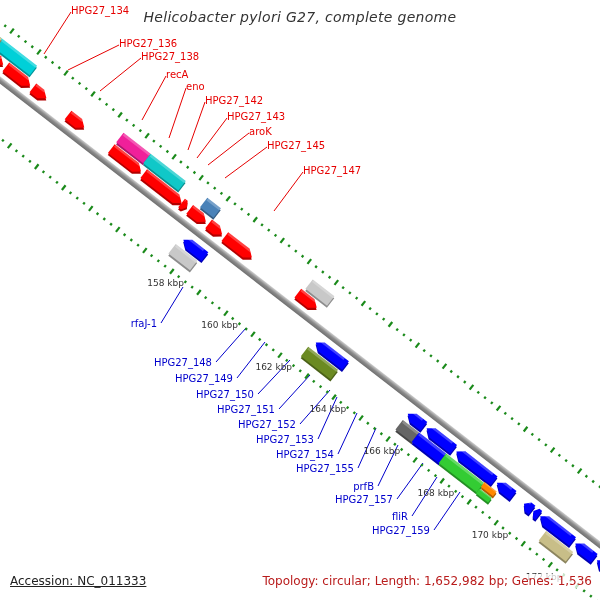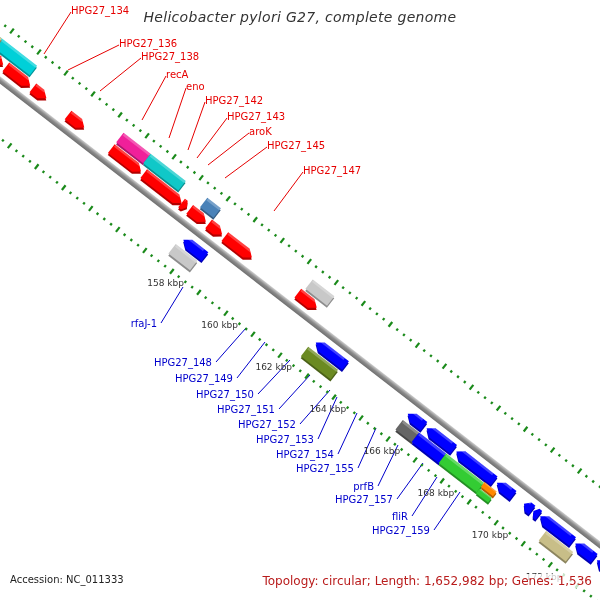--- a/index.html
+++ b/index.html
@@ -1,19 +1,19 @@
 <!DOCTYPE html>
 <html><head>
 <meta charset="utf-8">
 <style>
   html, body { margin: 0; padding: 0; background: #ffffff; }
   body { width: 600px; height: 600px; overflow: hidden; position: relative; font-family: "DejaVu Sans", sans-serif; }
   #map { position: absolute; left: 0; top: 0; width: 600px; height: 600px; }
   .title { position: absolute; left: 0; width: 600px; top: 9px; text-align: center; font-style: italic; font-size: 14px; color: #333; font-family: "DejaVu Sans", sans-serif; letter-spacing: 0.3px; }
-  .footer-left { position: absolute; left: 10px; top: 574px; font-size: 10px; color: #222; font-family: "DejaVu Sans", sans-serif; }
+  .footer-left { position: absolute; left: 10px; top: 574px; font-size: 12px; color: #222; font-family: "DejaVu Sans", sans-serif; text-decoration: underline; }
   .footer-right { position: absolute; right: 8px; top: 574px; font-size: 12px; color: #b91c1c; font-family: "DejaVu Sans", sans-serif; background: rgba(255,255,255,0.75); }
   .lbl { font-family: "DejaVu Sans", sans-serif; font-size: 10px; }
   .lbl-fwd { fill: #e60000; }
   .lbl-rev { fill: #0000cc; }
   .tick-lbl { font-family: "DejaVu Sans", sans-serif; font-size: 9px; fill: #333; }
 </style>
 </head>
 <body>
 
 <div class="title">Helicobacter pylori G27, complete genome</div>

